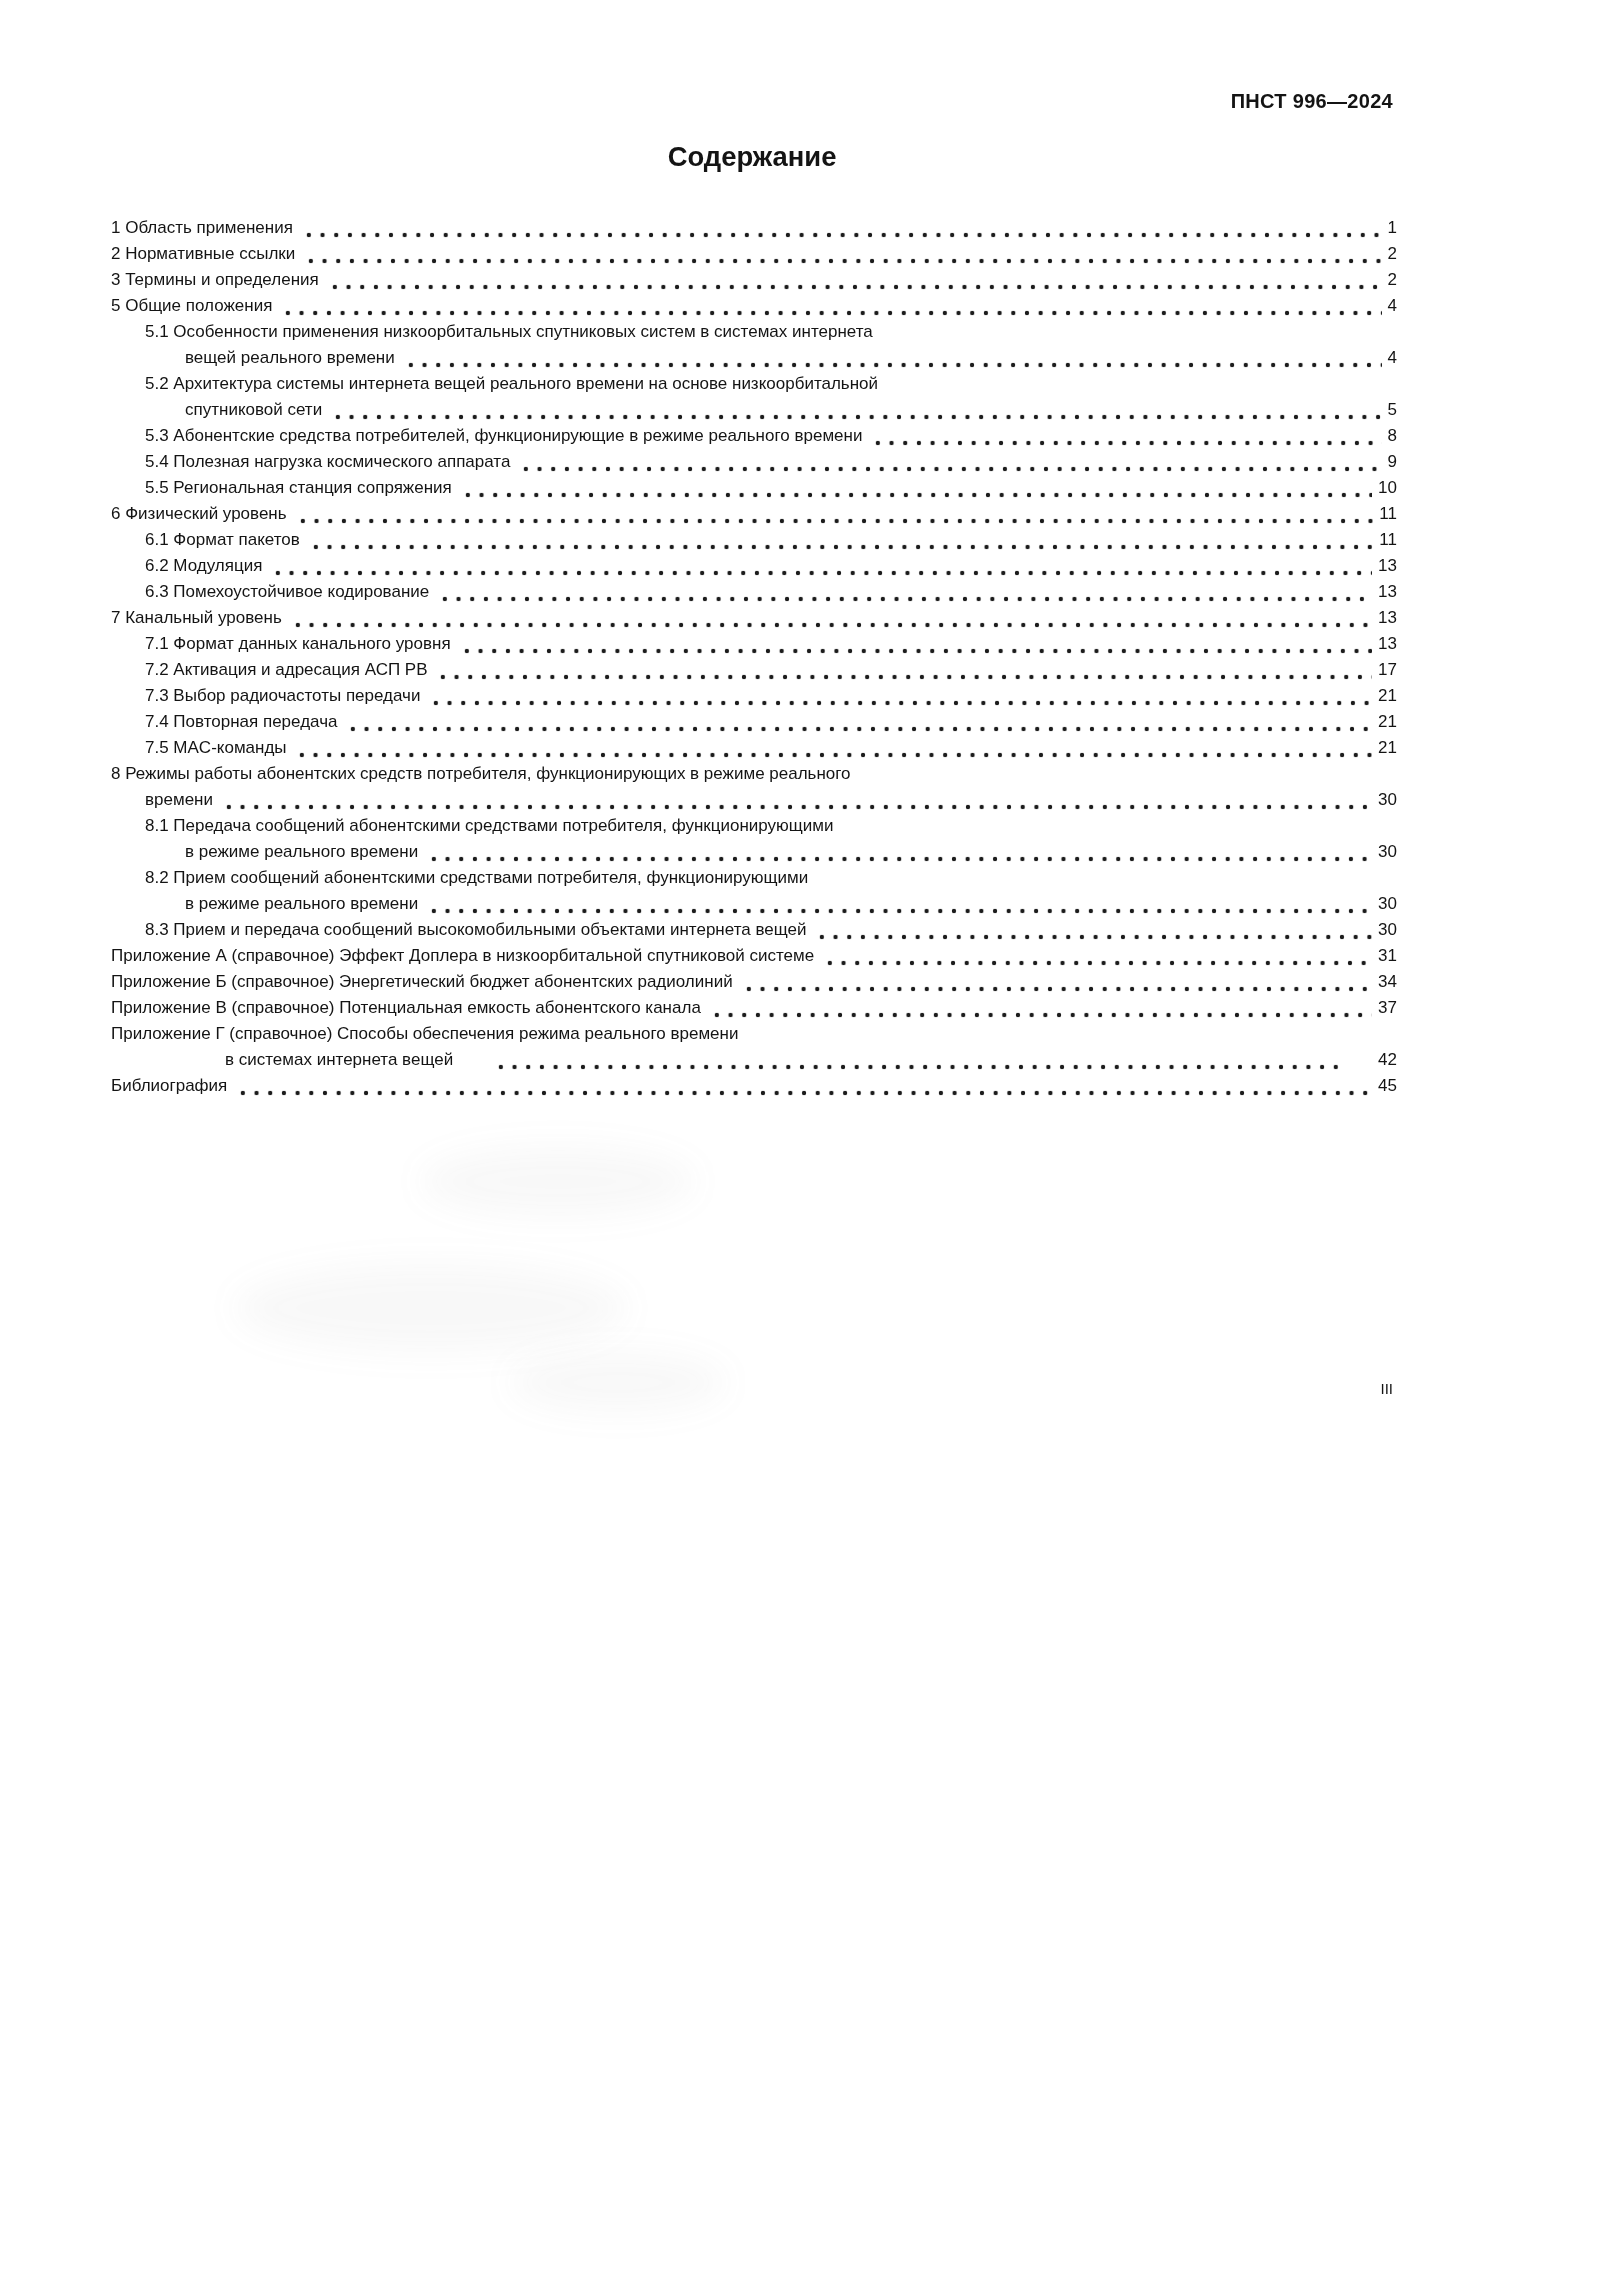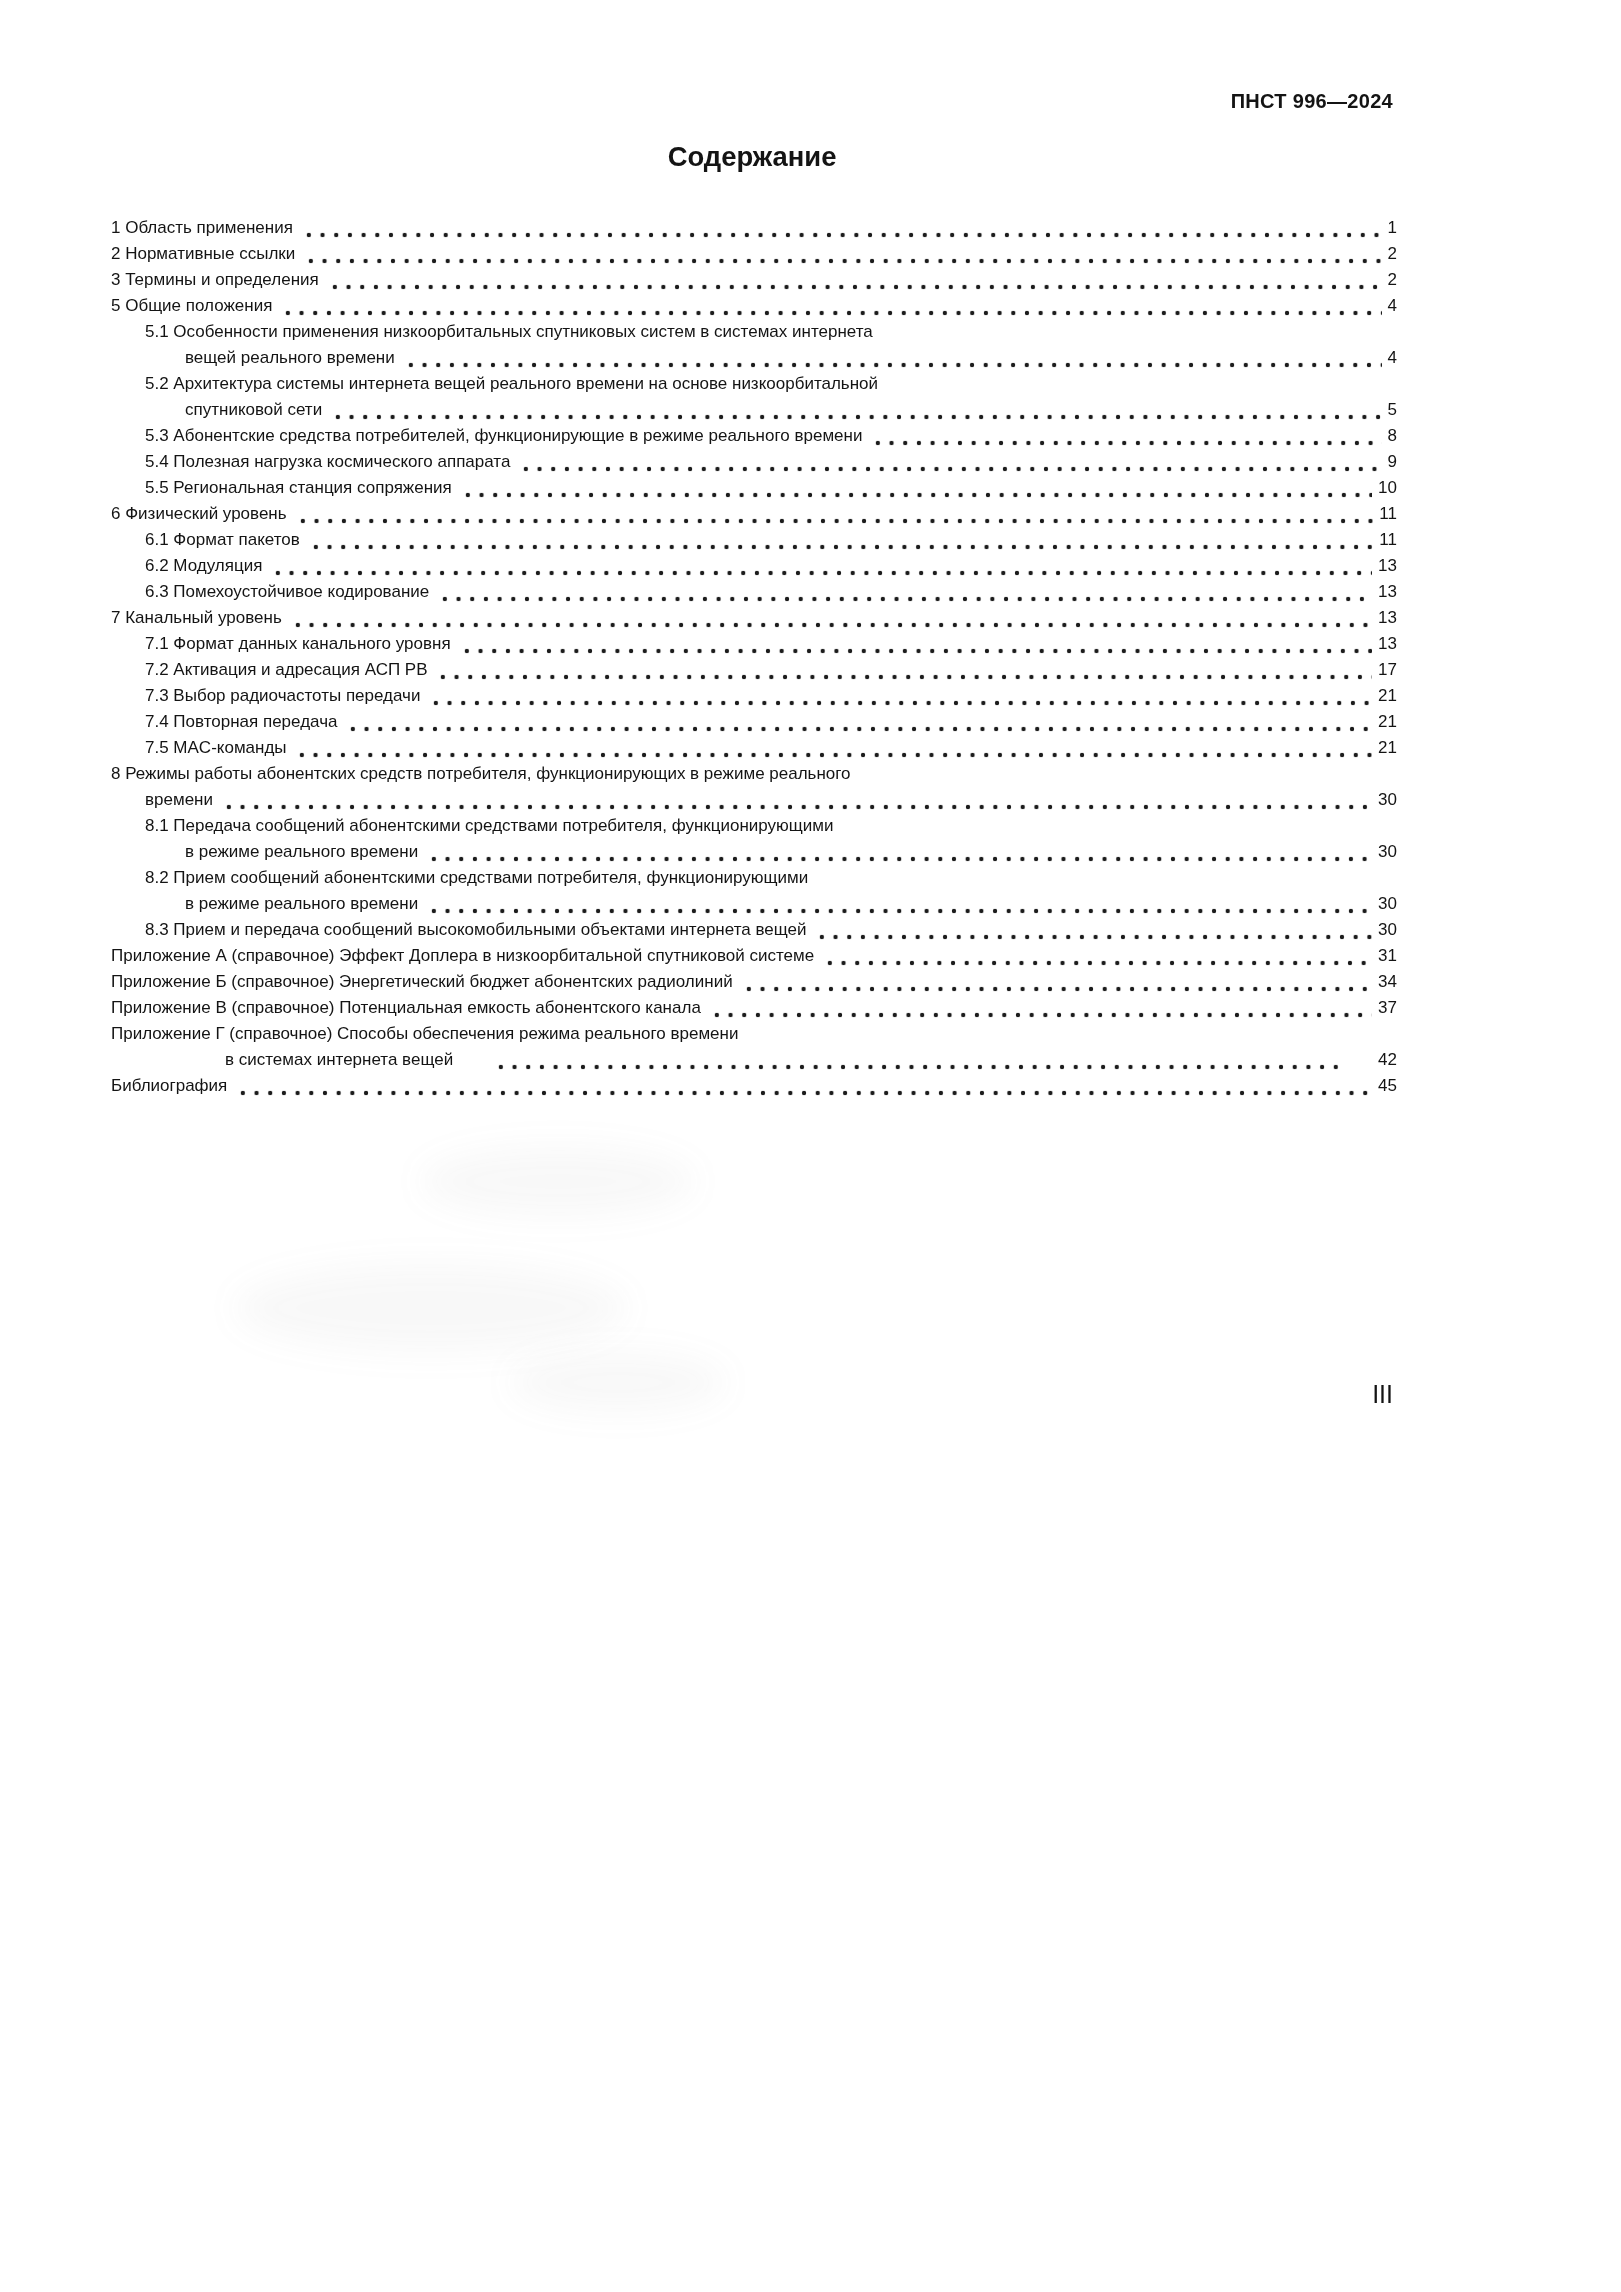--- a/index.html
+++ b/index.html
@@ -57,21 +57,21 @@
     background-image: radial-gradient(circle, #1c1c1c 2px, transparent 2.5px);
     background-size: 13.7px 5.9px;
     background-repeat: repeat-x;
     background-position: left 2px bottom 2.9px;
   }
   .toc-page { flex: 0 0 auto; }
   .footer-page-num {
     position: absolute;
     top: 1380px;
     right: 228px;
-    font-size: 25px;
+    font-size: 15px;
   }
   .artifact {
     position: absolute;
     border-radius: 50%;
     background: rgba(110, 110, 110, 0.05);
     filter: blur(15.7px);
     pointer-events: none;
   }
   .a1 { left: 421px; top: 1147px; width: 274px; height: 69px; }
   .a2 { left: 235px; top: 1264px; width: 392px; height: 88px; }

